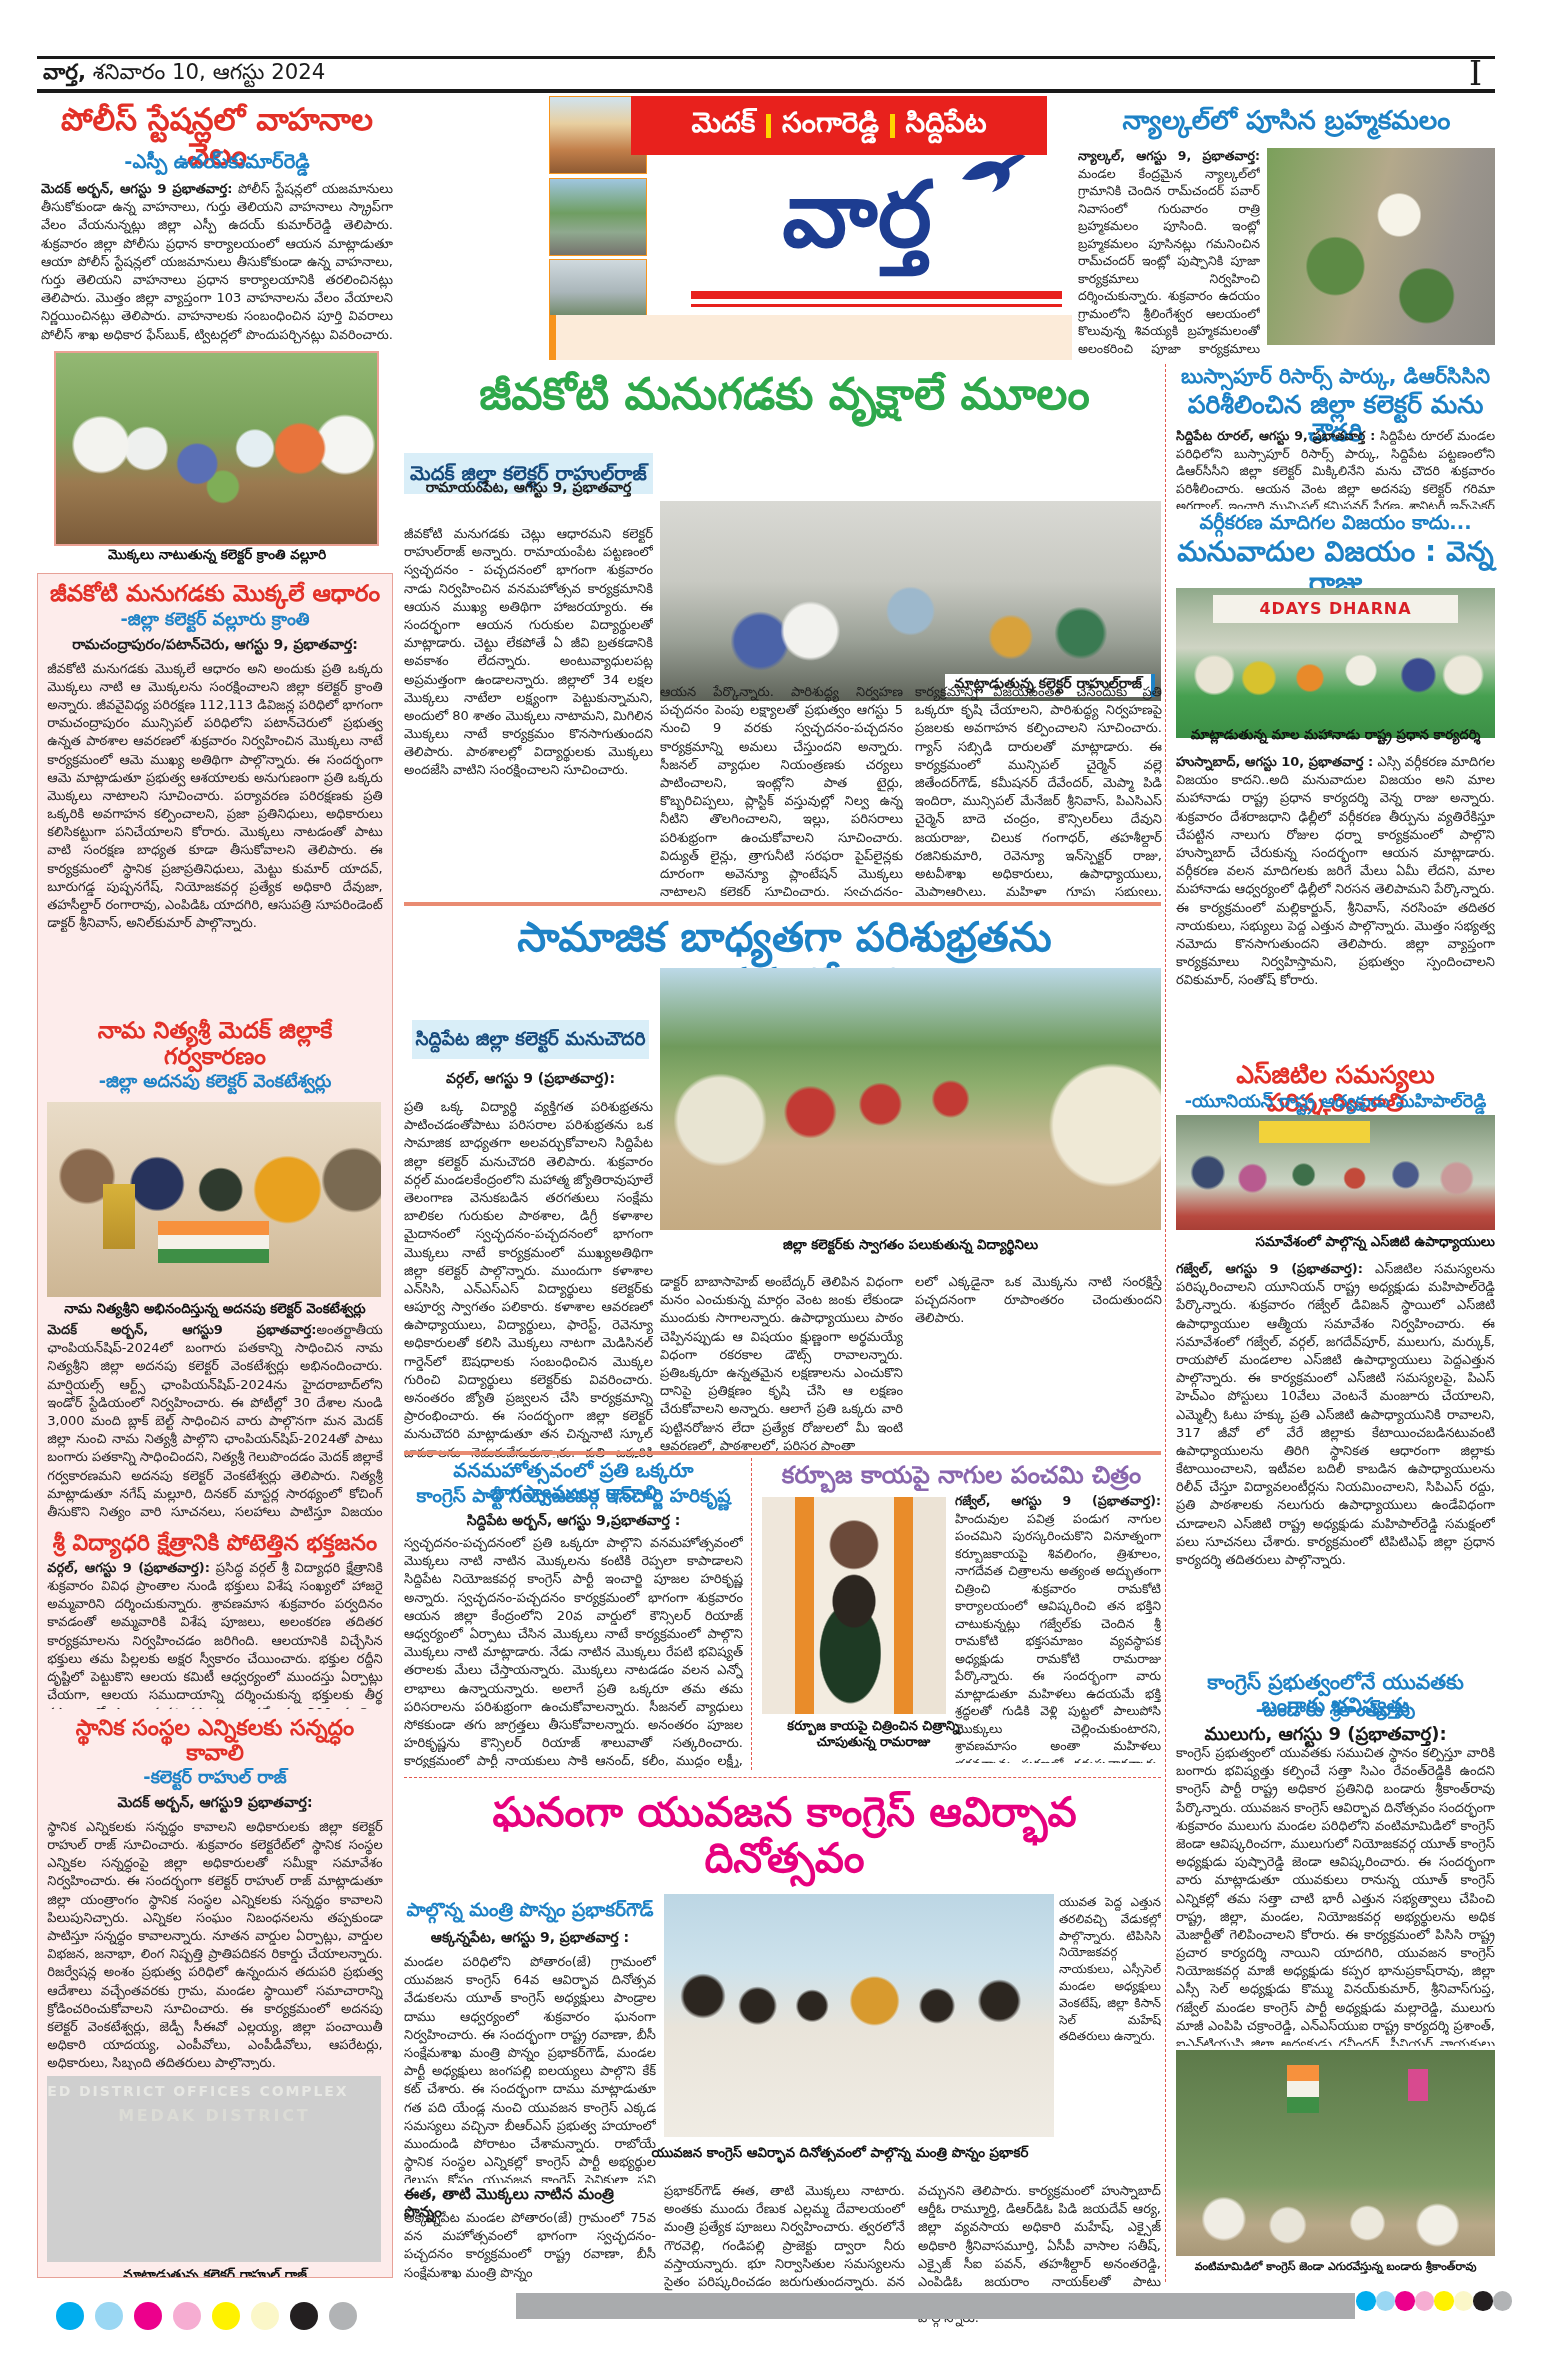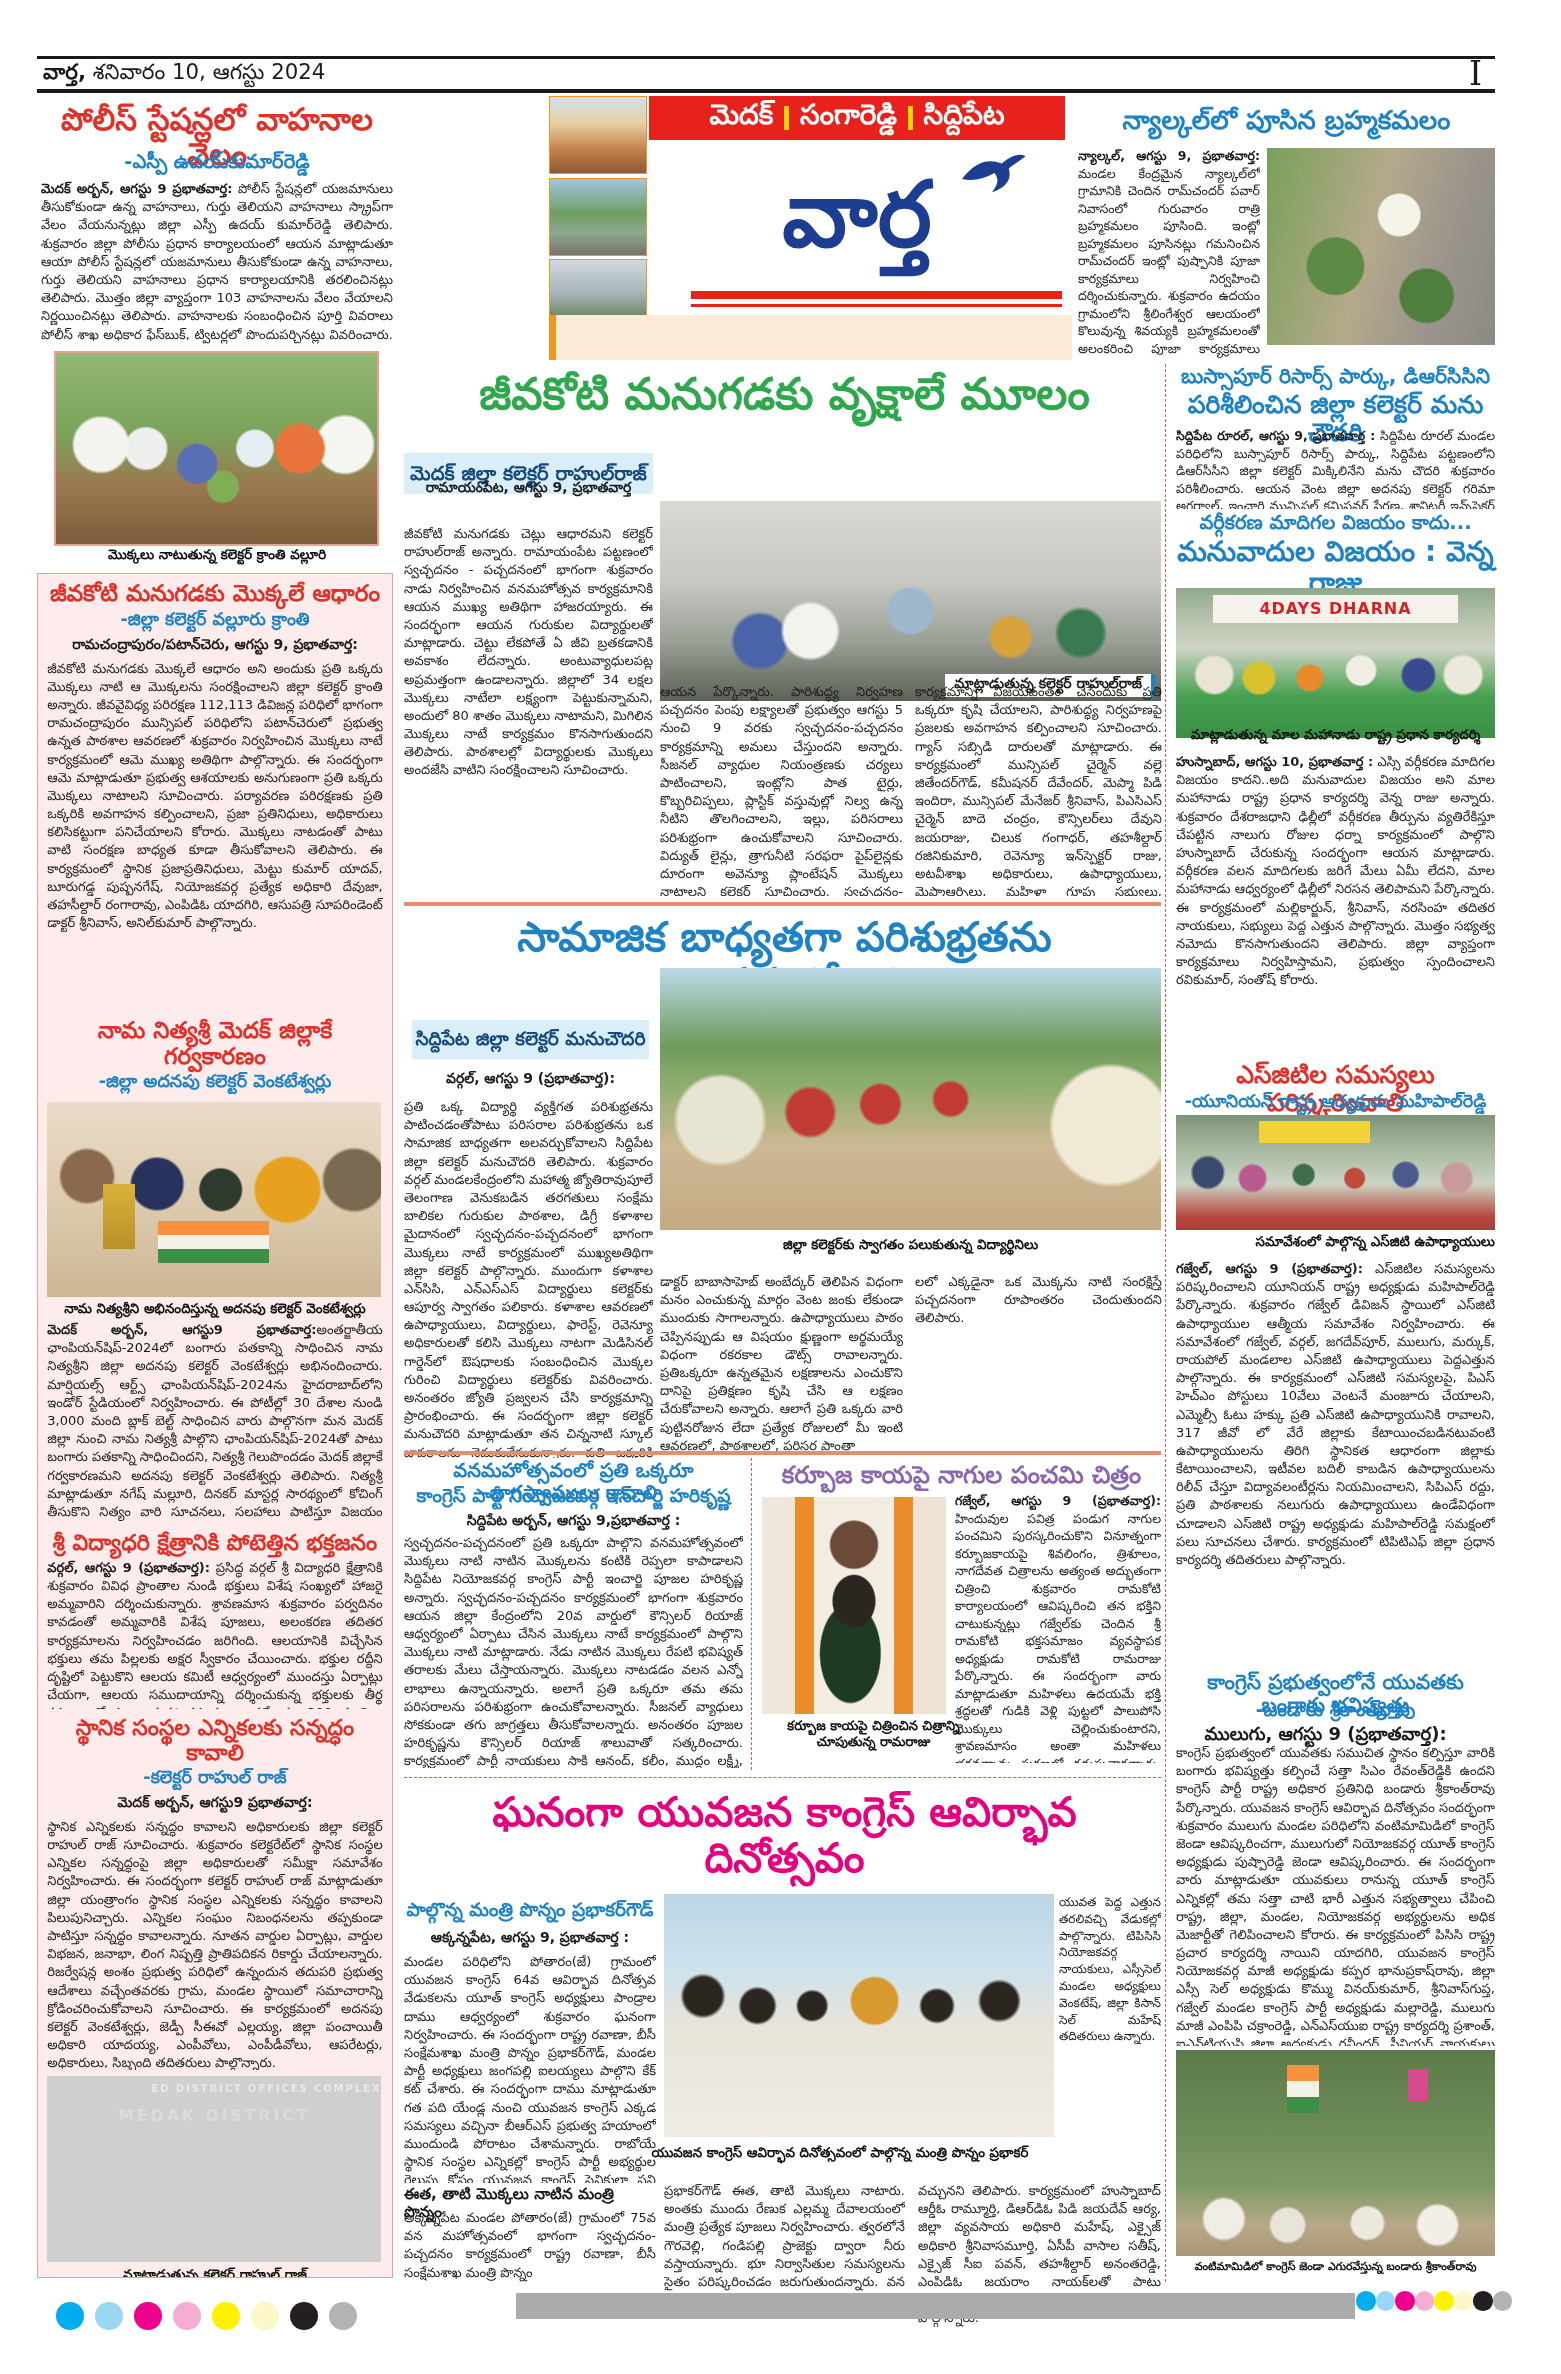--- a/index.html
+++ b/index.html
@@ -36,21 +36,21 @@
     <b>వార్త,</b><span> శనివారం 10, ఆగస్టు 2024</span>
   </div>
   <div class="abs" style="left:1469px;top:54px;font-family:'DejaVu Serif',serif;font-size:33px">I</div>
   <div class="rule" style="left:37px;top:89px;width:1458px;height:3.7px"></div>
 
   <div class="abs" style="left:549px;top:96px;width:100px;height:243px">
     <div class="ph" style="left:0;top:0;width:96px;height:76px;border:1.9px solid #f7941d;background:linear-gradient(180deg,#cfe3f0 0%,#e8cfa0 35%,#c27f4a 70%,#8e5a33 100%)"></div>
     <div class="ph" style="left:0;top:82px;width:96px;height:76px;border:1.9px solid #f7941d;background:linear-gradient(180deg,#9fc6e0 0%,#6f9e62 45%,#8fa98f 70%,#75736d 100%)"></div>
     <div class="ph" style="left:0;top:163px;width:96px;height:80px;border:1.9px solid #f7941d;background:linear-gradient(180deg,#cfd9de 0%,#aab6ba 40%,#5d7a4e 80%,#49603e 100%)"></div>
   </div>
-  <div class="abs" style="left:649px;top:96px;width:416px;height:44px;background:var(--mred);display:flex;align-items:center;justify-content:center;color:#fff;font-weight:bold;font-size:28px">
+  <div class="abs" style="left:631px;top:96px;width:416px;height:59px;background:var(--mred);display:flex;align-items:center;justify-content:center;color:#fff;font-weight:bold;font-size:28px">
     <span>మెదక్</span>
       <span class="sep"></span>
       <span>సంగారెడ్డి</span>
       <span class="sep"></span>
       <span>సిద్దిపేట</span>
   </div>
   <div class="abs" style="left:649px;top:156px;width:416px;height:134px;background:#fff;text-align:center">
     <span style="font-size:91px;font-weight:bold;color:var(--navy);line-height:1.3">వార్త</span>
     <svg width="80" height="48" viewBox="0 0 60 40" style="position:absolute;right:33px;top:-7.4px">
       <path d="M5 25 Q20 5 38 12 Q50 2 58 6 Q50 12 44 16 Q48 30 30 36 Q38 26 32 20 Q18 28 5 25 Z" fill="#1d3d91"></path>
@@ -109,21 +109,21 @@
     <div class="byline" style="font-size:17.6px;margin-top:1.9px">-కలెక్టర్ రాహుల్ రాజ్</div>
     <div class="dateline" style="margin-top:1.9px">మెదక్ అర్బన్, ఆగస్టు9 ప్రభాతవార్త:</div>
     <div class="body-txt" style="height:252px;margin-top:3.7px">స్థానిక ఎన్నికలకు సన్నద్ధం కావాలని అధికారులకు జిల్లా కలెక్టర్ రాహుల్ రాజ్ సూచించారు. శుక్రవారం కలెక్టరేట్‌లో స్థానిక సంస్థల ఎన్నికల సన్నద్ధంపై జిల్లా అధికారులతో సమీక్షా సమావేశం నిర్వహించారు. ఈ సందర్భంగా కలెక్టర్ రాహుల్ రాజ్ మాట్లాడుతూ జిల్లా యంత్రాంగం స్థానిక సంస్థల ఎన్నికలకు సన్నద్ధం కావాలని పిలుపునిచ్చారు. ఎన్నికల సంఘం నిబంధనలను తప్పకుండా పాటిస్తూ సన్నద్ధం కావాలన్నారు. నూతన వార్డుల ఏర్పాట్లు, వార్డుల విభజన, జనాభా, లింగ నిష్పత్తి ప్రాతిపదికన రికార్డు చేయాలన్నారు. రిజర్వేషన్ల అంశం ప్రభుత్వ పరిధిలో ఉన్నందున తదుపరి ప్రభుత్వ ఆదేశాలు వచ్చేంతవరకు గ్రామ, మండల స్థాయిలో సమాచారాన్ని క్రోడించరించుకోవాలని సూచించారు. ఈ కార్యక్రమంలో అదనపు కలెక్టర్ వెంకటేశ్వర్లు, జెడ్పీ సీఈవో ఎల్లయ్య, జిల్లా పంచాయితీ అధికారి యాదయ్య, ఎంపీవోలు, ఎంపీడీవోలు, ఆపరేటర్లు, అధికారులు, సిబ్బంది తదితరులు పాల్గొన్నారు.</div>
 
     <div class="ph" style="position:relative;width:334px;height:186px;margin-top:5.6px;background:
         radial-gradient(circle at 10% 55%, #f0f0ec 0 8%, transparent 9%),
         radial-gradient(circle at 34% 52%, #9fb6c9 0 9%, transparent 10%),
         radial-gradient(circle at 62% 55%, #ececе8 0 8%, transparent 9%),
         radial-gradient(circle at 88% 55%, #aebfd0 0 8%, transparent 9%),
         linear-gradient(180deg,#6a6f74 0%,#7d8287 38%,#e8d9c4 56%,#4a4f55 70%,#3a3f45 100%)">
-      <div style="position:absolute;left:0;top:7.4px;width:100%;text-align:right;color:#e8e8e4;font-weight:bold;font-size:10px;letter-spacing:1.9px">ED DISTRICT OFFICES COMPLEX</div>
+      <div style="position:absolute;left:0;top:7.4px;width:100%;text-align:left;color:#e8e8e4;font-weight:bold;font-size:14px;letter-spacing:1.9px">ED DISTRICT OFFICES COMPLEX</div>
       <div style="position:absolute;left:0;top:30px;width:100%;text-align:center;color:#dcdcd6;font-weight:bold;font-size:16px;letter-spacing:2.8px">MEDAK DISTRICT</div>
     </div>
     <div class="caption" style="margin-top:5.6px">మాట్లాడుతున్న కలెక్టర్ రాహుల్ రాజ్</div>
   </div>
 
   <div class="abs hl" style="left:1078px;top:106px;width:417px;font-size:26px;color:var(--blue)">న్యాల్కల్‌లో పూసిన బ్రహ్మకమలం</div>
   <div class="abs body-txt" style="left:1078px;top:147px;width:182px;height:211px;font-size:12.5px">
     <span class="lead">న్యాల్కల్, ఆగస్టు 9, ప్రభాతవార్త:</span><span> మండల కేంద్రమైన న్యాల్కల్‌లో గ్రామానికి చెందిన రామ్‌చందర్ పవార్ నివాసంలో గురువారం రాత్రి బ్రహ్మకమలం పూసింది. ఇంట్లో బ్రహ్మకమలం పూసినట్లు గమనించిన రామ్‌చందర్ ఇంట్లో పుష్పానికి పూజా కార్యక్రమాలు నిర్వహించి దర్శించుకున్నారు. శుక్రవారం ఉదయం గ్రామంలోని శ్రీలింగేశ్వర ఆలయంలో కొలువున్న శివయ్యకి బ్రహ్మకమలంతో అలంకరించి పూజా కార్యక్రమాలు నిర్వహించారు.</span>
   </div>
   <div class="ph" style="left:1267px;top:148px;width:228px;height:197px;background:

